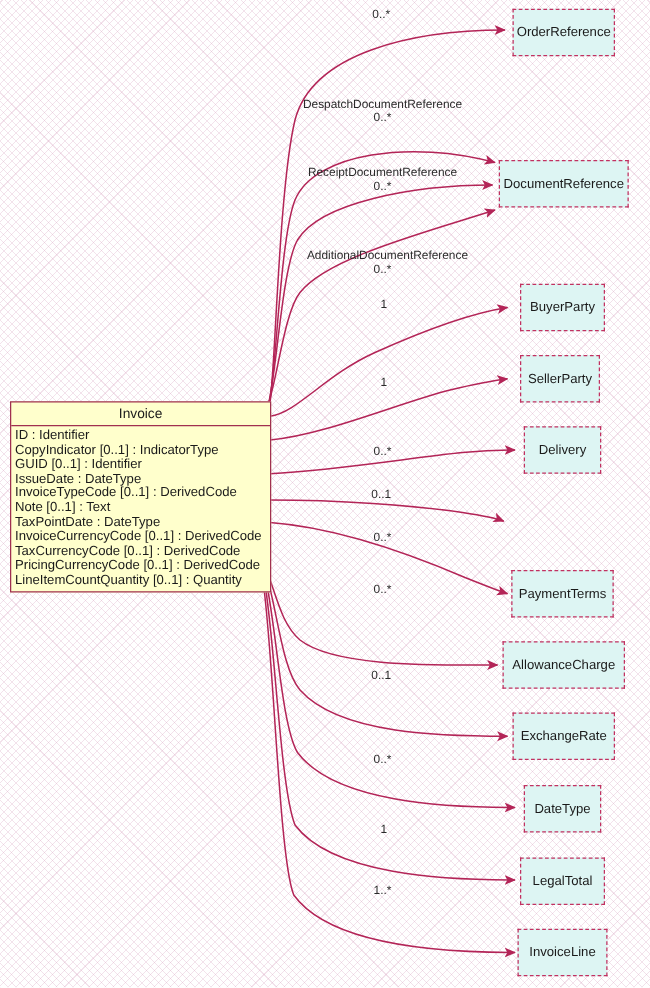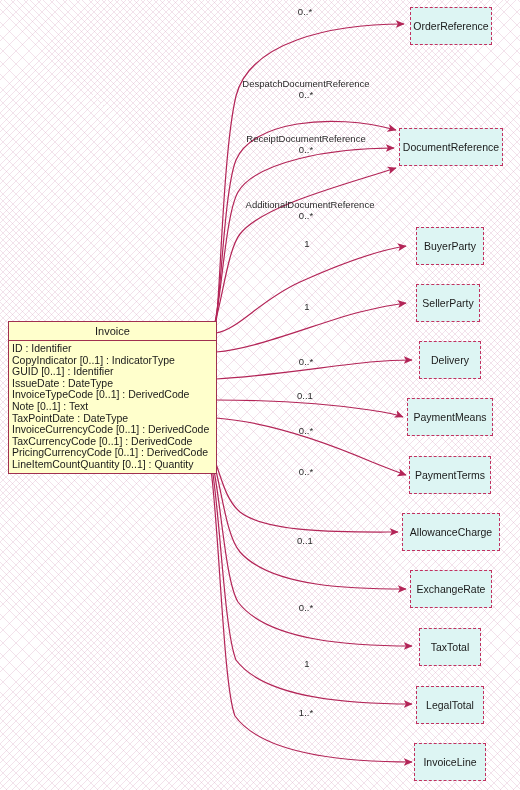--- a/index.html
+++ b/index.html
@@ -159,38 +159,35 @@
   </div>
 
   <div class="ref-box" style="left:416px; top:284px; width:64px; height:38px;">
     <span class="ref-box-label">SellerParty</span>
   </div>
 
   <div class="ref-box" style="left:419px; top:341px; width:62px; height:38px;">
     <span class="ref-box-label">Delivery</span>
   </div>
 
-  <div class="ref-box" style="left:407px; top:398px; width:86px; height:38px;">
-    <span class="ref-box-label">PaymentMeans</span>
-  </div>
 
   <div class="ref-box" style="left:409px; top:456px; width:82px; height:38px;">
     <span class="ref-box-label">PaymentTerms</span>
   </div>
 
   <div class="ref-box" style="left:402px; top:513px; width:98px; height:38px;">
     <span class="ref-box-label">AllowanceCharge</span>
   </div>
 
   <div class="ref-box" style="left:410px; top:570px; width:82px; height:38px;">
     <span class="ref-box-label">ExchangeRate</span>
   </div>
 
   <div class="ref-box" style="left:419px; top:628px; width:62px; height:38px;">
-    <span class="ref-box-label">TaxTotal</span>
+    <span class="ref-box-label">DateType</span>
   </div>
 
   <div class="ref-box" style="left:416px; top:686px; width:68px; height:38px;">
     <span class="ref-box-label">LegalTotal</span>
   </div>
 
   <div class="ref-box" style="left:414px; top:743px; width:72px; height:38px;">
     <span class="ref-box-label">InvoiceLine</span>
   </div>
 

